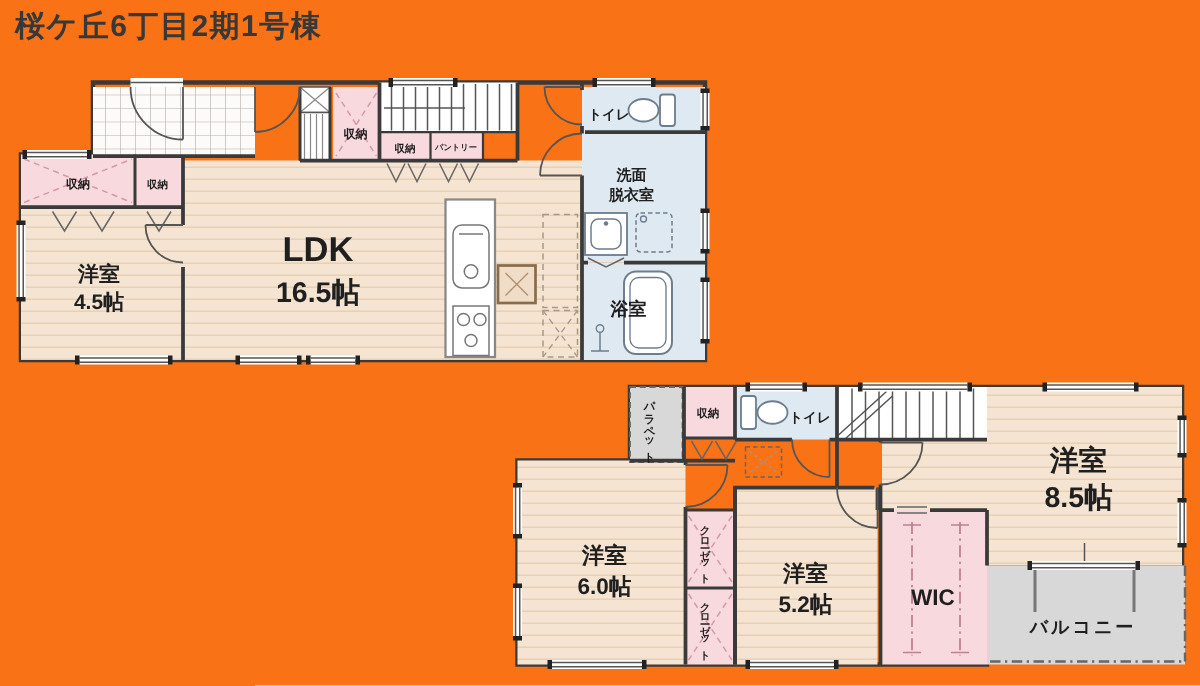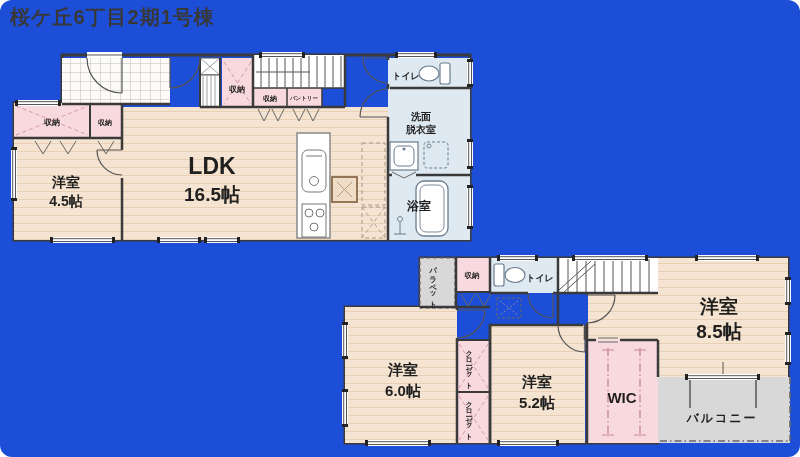--- a/index.html
+++ b/index.html
@@ -1,17 +1,17 @@
 <!DOCTYPE html>
 <html><head>
 <meta charset="utf-8">
 <style>
   html,body{margin:0;padding:0;background:#fff;}
-  .page{position:relative;width:800px;height:457px;background:#1d4ed8;overflow:hidden;
-        font-family:"Liberation Sans","DejaVu Sans",sans-serif;border-radius:12px;}
+  .page{position:relative;width:800px;height:457px;background:#f97316;overflow:hidden;
+        font-family:"Liberation Sans","DejaVu Sans",sans-serif;}
   svg{display:block;}
   .rm{font-weight:700;fill:#1f1f1f;text-anchor:middle;font-family:"Liberation Sans","DejaVu Sans",sans-serif;}
   .vert{writing-mode:vertical-rl;text-orientation:upright;text-anchor:start;}
   .wall{stroke:#3a3a3a;fill:none;}
   .wgap{fill:#ffffff;}
   .wline{stroke:#555;stroke-width:1;}
   .wend{fill:#222;}
   .door{stroke:#555;stroke-width:1.2;fill:none;}
   .fix{stroke:#6b7d8e;fill:#ffffff;}
   .tread{stroke:#555;stroke-width:1;}

